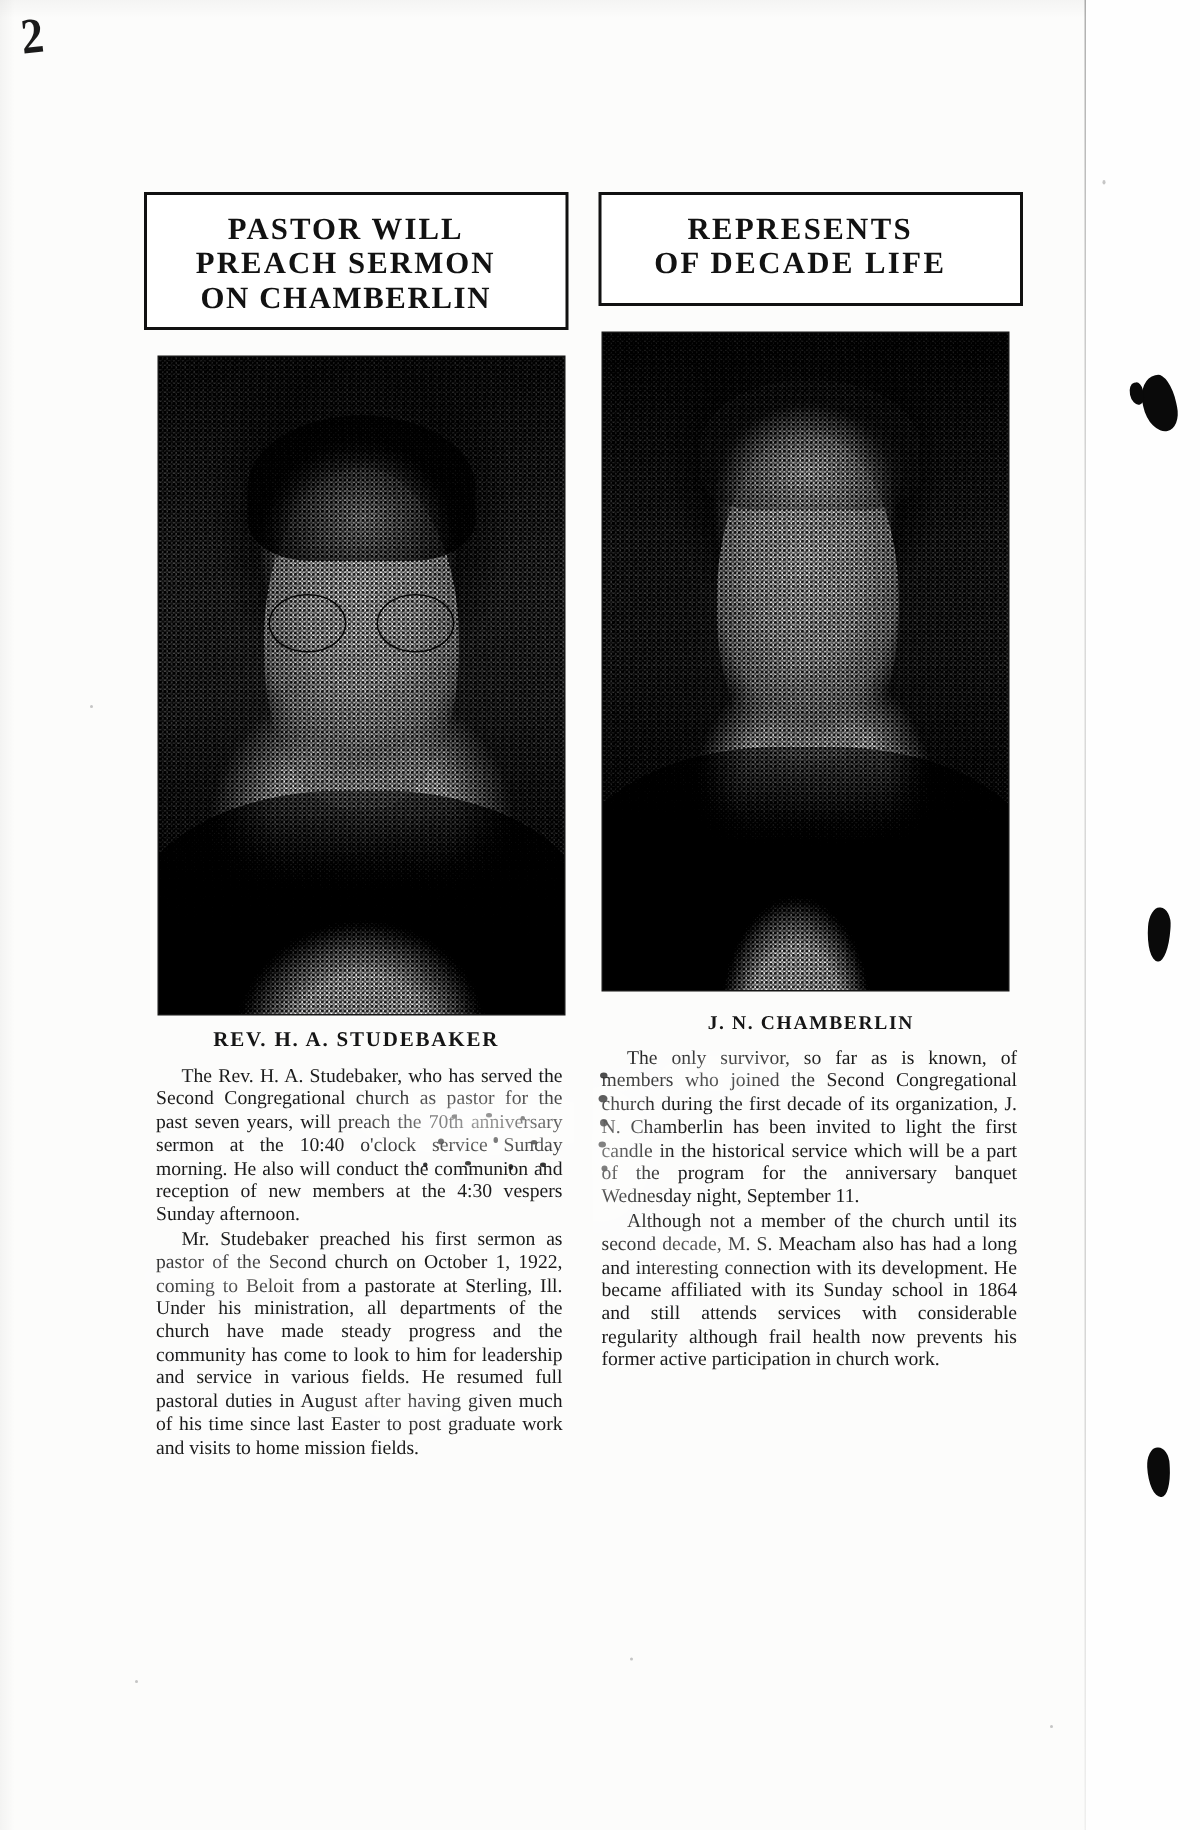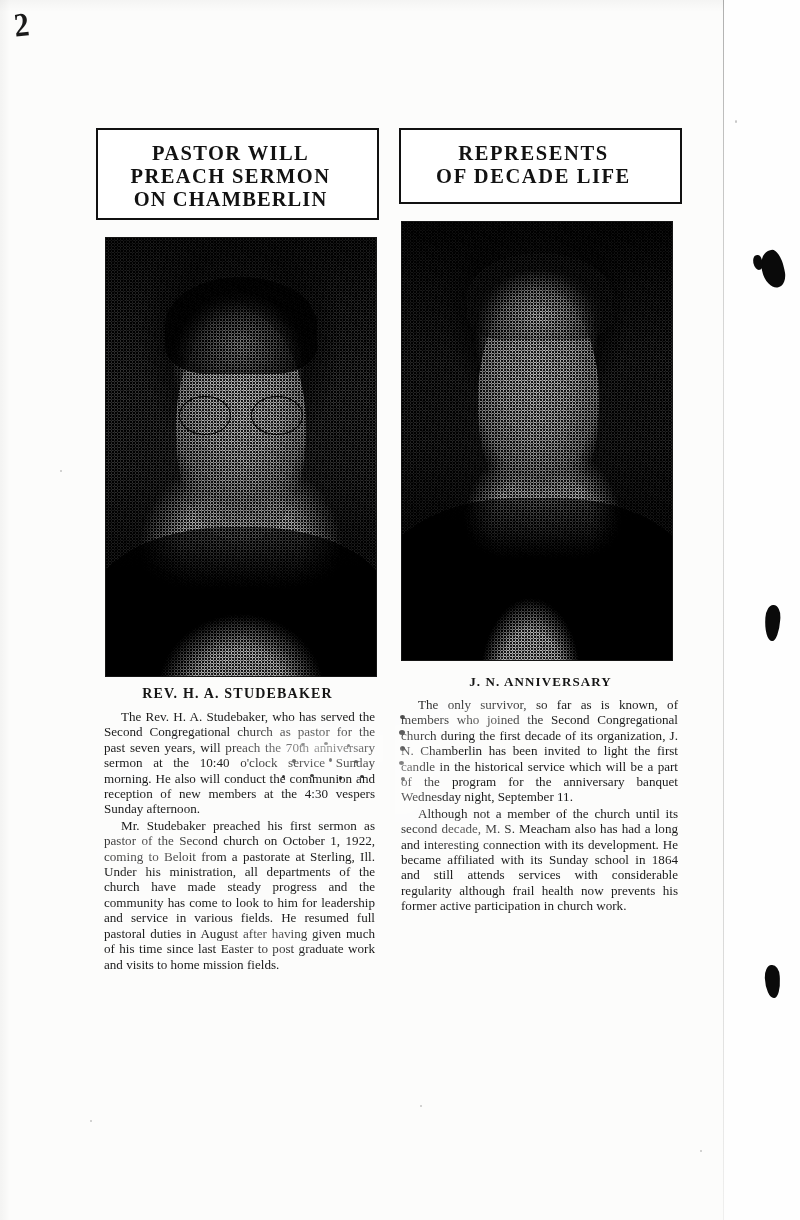--- a/index.html
+++ b/index.html
@@ -301,21 +301,21 @@
 
       <div class="photo" id="photo-chamberlin">
         <div class="photo-base"></div>
         <div id="chamberlin-shoulders"></div>
         <div id="chamberlin-face"></div>
         <div id="chamberlin-hair"></div>
         <div class="halftone"></div>
         <div class="photo-grain"></div>
       </div>
 
-      <div class="photo-caption" id="caption-chamberlin">J. N. ANNIVERSARY</div>
+      <div class="photo-caption" id="caption-chamberlin">J. N. CHAMBERLIN</div>
 
       <div class="article-body text-wear">
         <p>The only survivor, so far as is known, of members who joined the Second Congregational church during the first decade of its organization, J. N. Chamberlin has been invited to light the first candle in the historical service which will be a part of the program for the anniversary banquet Wednesday night, September 11.</p>
         <p>Although not a member of the church until its second decade, M. S. Meacham also has had a long and interesting connection with its development. He became affiliated with its Sunday school in 1864 and still attends services with considerable regularity although frail health now prevents his former active participation in church work.</p>
         <span class="ink-blot" style="left:1px;top:18px;width:5px;height:4px;"></span>
         <span class="ink-blot" style="left:0px;top:33px;width:6px;height:5px;"></span>
         <span class="ink-blot" style="left:1px;top:49px;width:5px;height:5px;"></span>
         <span class="ink-blot" style="left:0px;top:64px;width:5px;height:4px;"></span>
         <span class="ink-blot" style="left:2px;top:80px;width:4px;height:4px;"></span>
       </div>

